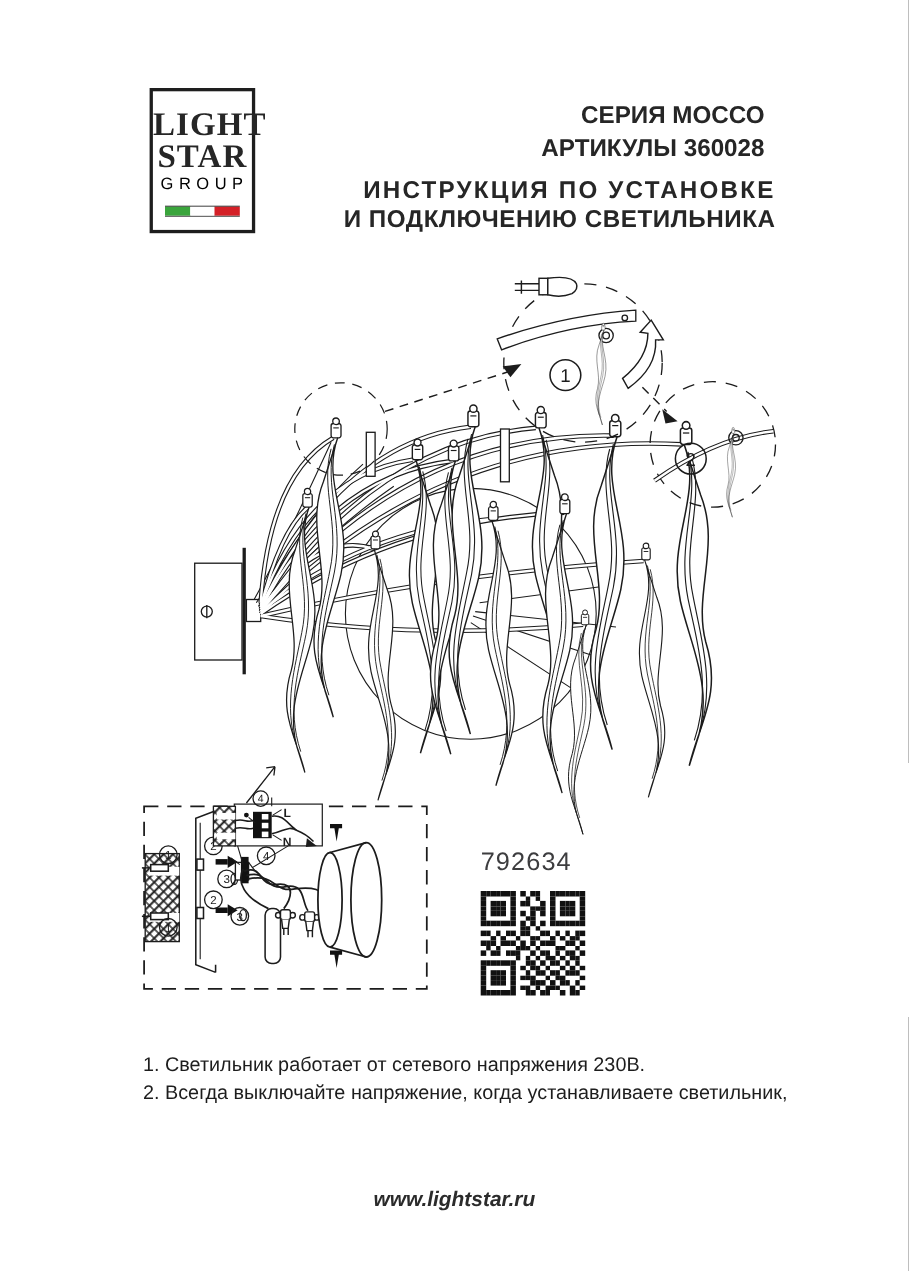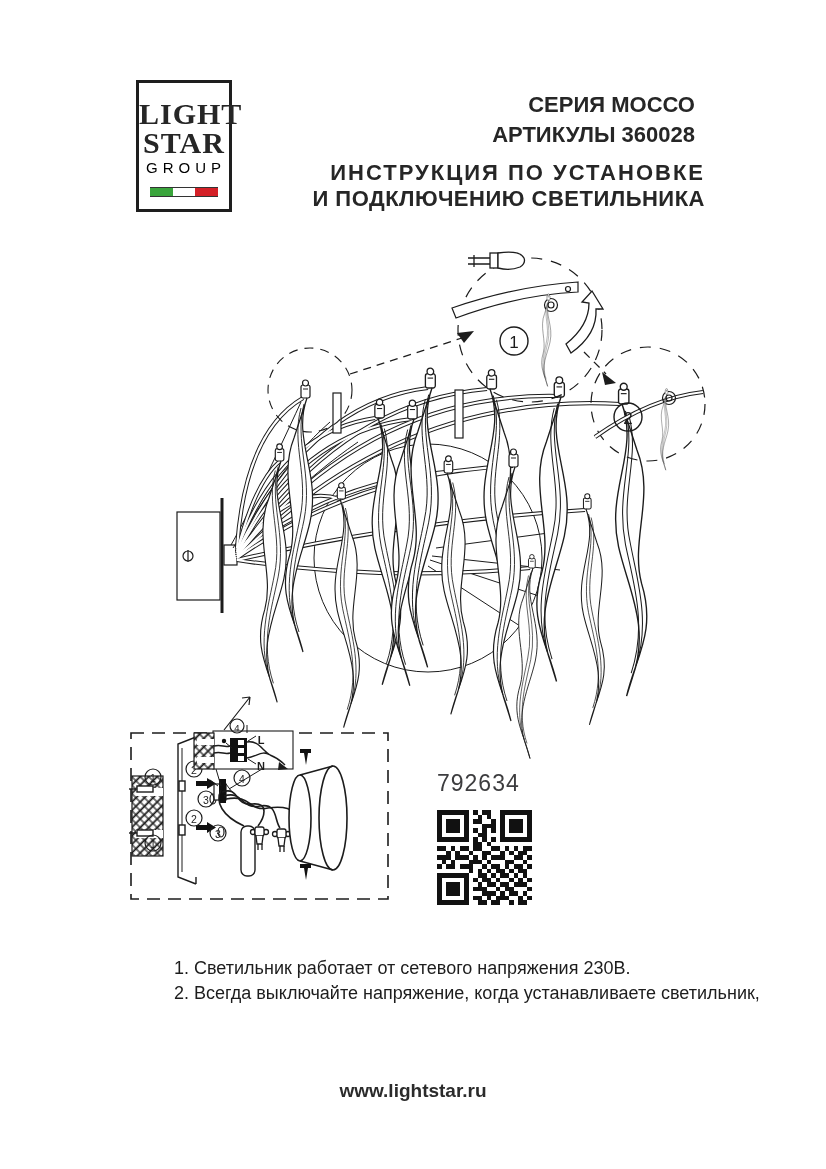--- a/index.html
+++ b/index.html
@@ -23,22 +23,22 @@
   .instr .l1{letter-spacing:2px;}
   .instr .l2{letter-spacing:.5px;}
   
   svg.art{position:absolute;left:0;top:0;}
   
   .article{position:absolute;left:437px;top:770px;font-weight:normal;font-size:23px;color:#3d3d3f;letter-spacing:1px;}
   .qr{position:absolute;left:437px;top:810px;width:95px;height:95px;display:grid;
       grid-template-columns:repeat(21,1fr);grid-template-rows:repeat(21,1fr);}
   .qr .q1{background:#111;}
   
-  .notes{position:absolute;left:130px;top:956px;width:620px;font-size:18px;line-height:24.5px;color:#1d1d1d;margin-left:44px;}
-  .footer{position:absolute;left:0;right:0;top:1080px;text-align:center;font-weight:bold;font-size:19px;color:#2b2b2b;}
+  .notes{position:absolute;left:130px;top:956px;width:620px;font-size:18px;line-height:24.5px;color:#1d1d1d;}
+  .footer{position:absolute;left:0;right:0;top:1080px;text-align:center;font-weight:bold;font-size:19px;color:#2b2b2b;font-style:italic;}
 </style>
 </head>
 <body>
 
 <div class="page">
 
   <div class="logo">
     <div class="word word1">LIGHT</div>
     <div class="word">STAR</div>
     <div class="group">GROUP</div>

